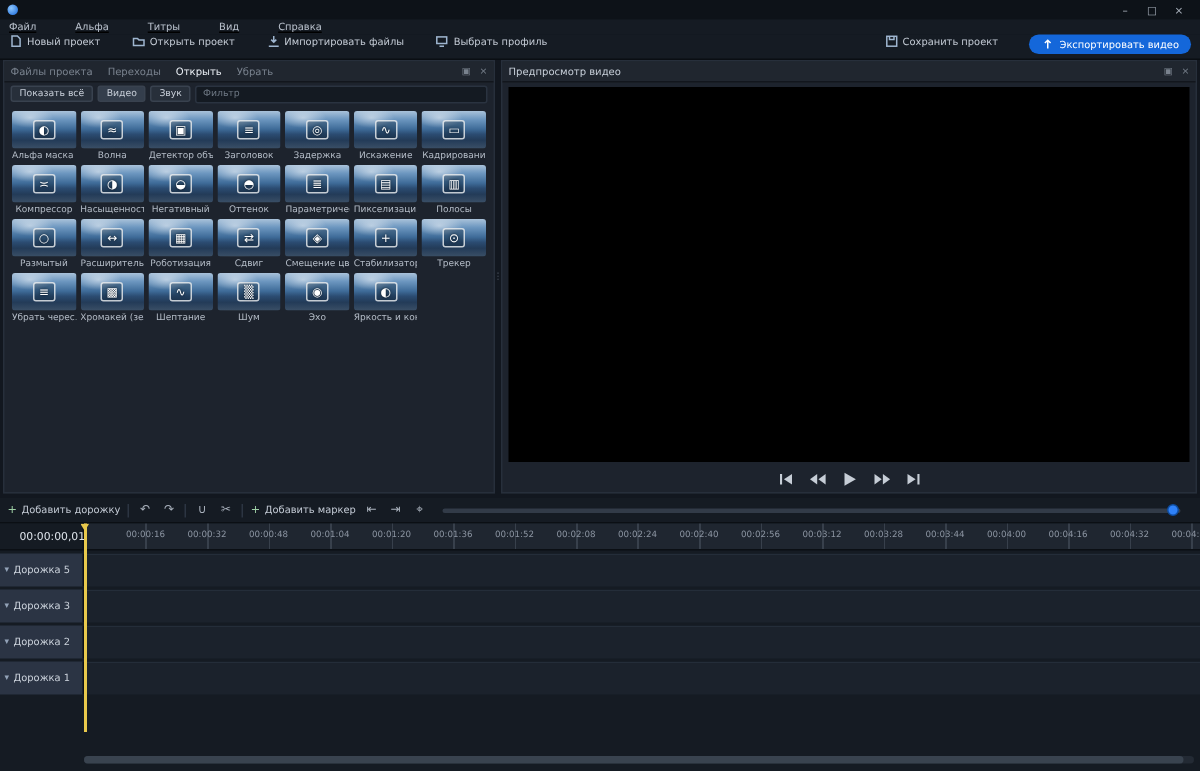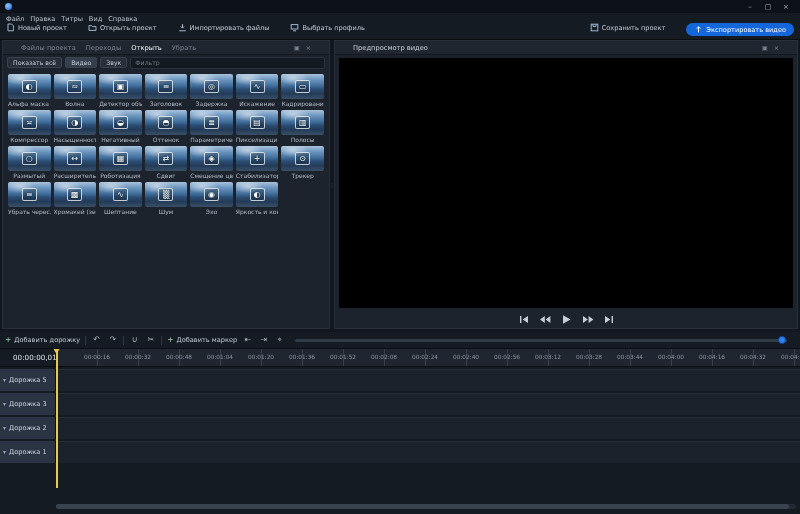--- a/index.html
+++ b/index.html
@@ -7,37 +7,37 @@
   #app{position:relative;width:800px;height:514px;background:#12171f;}
 
   
   .titlebar{position:absolute;top:0;left:0;right:0;height:13px;background:#0d1218;display:flex;align-items:center;gap:4px;padding:0 5px;}
   .app-logo{width:7px;height:7px;border-radius:50%;background:radial-gradient(circle at 35% 35%,#8ec8ff,#1565d8);flex:0 0 auto;}
   .title-text{font-size:6.8px;color:#b6bec9;white-space:nowrap;}
   .win-controls{margin-left:auto;display:flex;}
   .win-btn{width:18px;height:12px;display:flex;align-items:center;justify-content:center;font-size:7px;color:#aab2bd;}
 
   
-  .menubar{position:absolute;top:13px;left:0;right:0;height:10px;background:#151b23;display:flex;align-items:flex-end;gap:6px;padding:0 6px;}
+  .menubar{position:absolute;top:13px;left:0;right:0;height:10px;background:#151b23;display:flex;align-items:center;gap:26px;padding:0 6px;text-decoration:underline;}
   .menu-item{font-size:6.6px;color:#bac2cd;}
 
   
   .toolbar{position:absolute;top:23px;left:0;right:0;height:16px;background:#151b23;border-bottom:1px solid #0a0e13;display:flex;align-items:flex-start;gap:21px;padding:0 6px;}
   .tbtn{display:flex;align-items:center;gap:3px;font-size:6.6px;color:#c3cad4;white-space:nowrap;}
   .tbtn svg{display:block;}
   .tb-spacer{flex:1;}
   .export-btn{background:#1467da;border-radius:8px;padding:2px 8px;color:#fff;}
 
   
   .main{position:absolute;top:40px;left:0;right:0;height:289px;display:flex;padding:0 2px;}
   .panel{background:#1d232d;border:1px solid #272f3b;display:flex;flex-direction:column;min-width:0;}
   .left-panel{width:326px;flex:0 0 auto;}
   .right-panel{flex:1;}
   .splitter{width:4px;display:flex;align-items:center;justify-content:center;color:#57606d;font-size:6px;}
-  .pheader{height:13px;background:#20262f;border-bottom:1px solid #12161d;display:flex;align-items:center;gap:10px;padding:0 18px;flex:0 0 auto;}
+  .pheader{height:13px;background:#20262f;border-bottom:1px solid #12161d;display:flex;align-items:center;gap:10px;padding:0 4px;flex:0 0 auto;}
   .ptab{font-size:6.7px;color:#79828e;white-space:nowrap;}
   .ptab.active{color:#e9eef4;}
   .pheader-title{font-size:6.7px;color:#c7cfd9;}
   .pheader-icons{margin-left:auto;display:flex;gap:6px;font-size:6.3px;color:#79828e;}
 
   .filter-row{height:15px;display:flex;align-items:center;gap:3px;padding:0 4px;flex:0 0 auto;}
   .fbtn{font-size:6.2px;color:#c7ced8;background:#272f3a;border:1px solid #39424f;border-radius:2px;padding:1px 5px;white-space:nowrap;}
   .fbtn.active{background:#343e4c;}
   .filter-input{flex:1;height:10px;background:#141a22;border:1px solid #2a3340;border-radius:2px;font-size:6.2px;color:#9aa3ae;padding:0 4px;font-family:inherit;outline:none;min-width:0;}
   .filter-input::placeholder{color:#6e7884;}
@@ -98,21 +98,21 @@
     <span class="app-logo"></span>
     <span class="win-controls">
       <span class="win-btn">–</span>
       <span class="win-btn">□</span>
       <span class="win-btn">×</span>
     </span>
   </div>
 
   <div class="menubar">
       <span class="menu-item">Файл</span>
-      <span class="menu-item">Правка</span>
+      <span class="menu-item">Альфа</span>
       <span class="menu-item">Титры</span>
       <span class="menu-item">Вид</span>
       <span class="menu-item">Справка</span>
     </div>
 
   <div class="toolbar">
     <span class="tbtn">
       <span>
           <svg width="9" height="9" viewBox="0 0 9 9">
             <path d="M2 1h3.6L7.4 2.8v5H2z" fill="none" stroke="#9fb6d0" stroke-width="1"></path>

